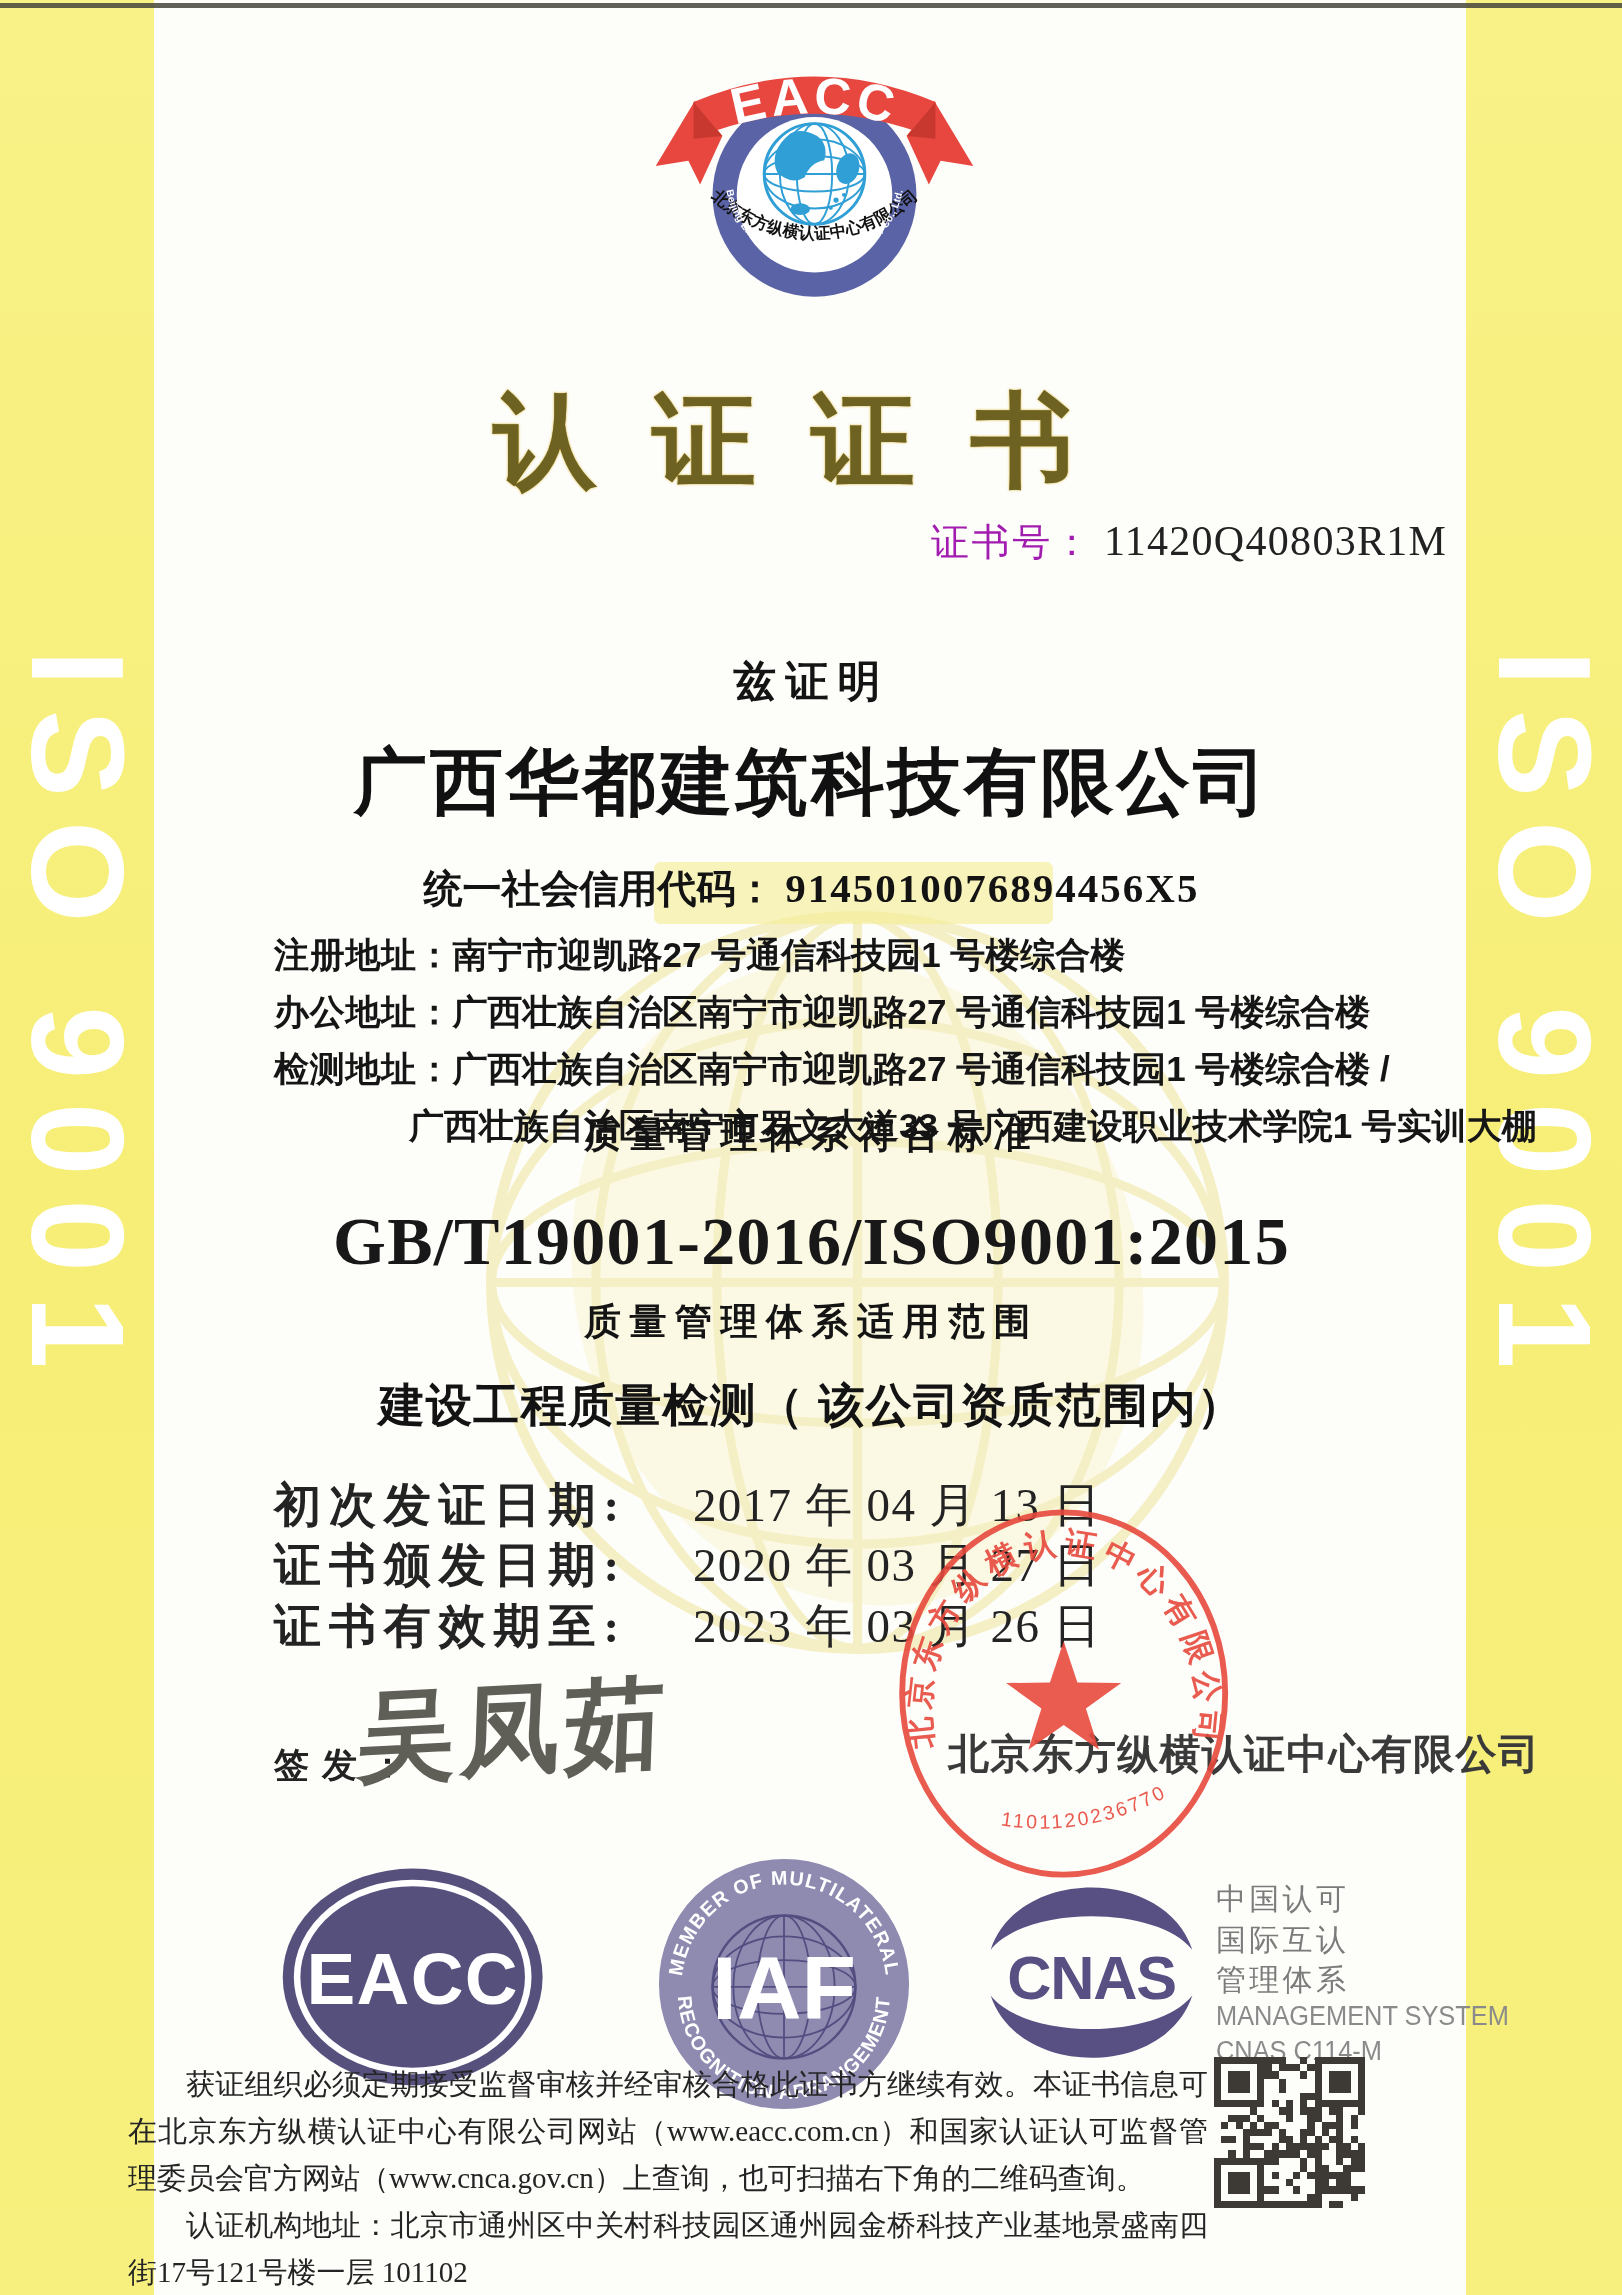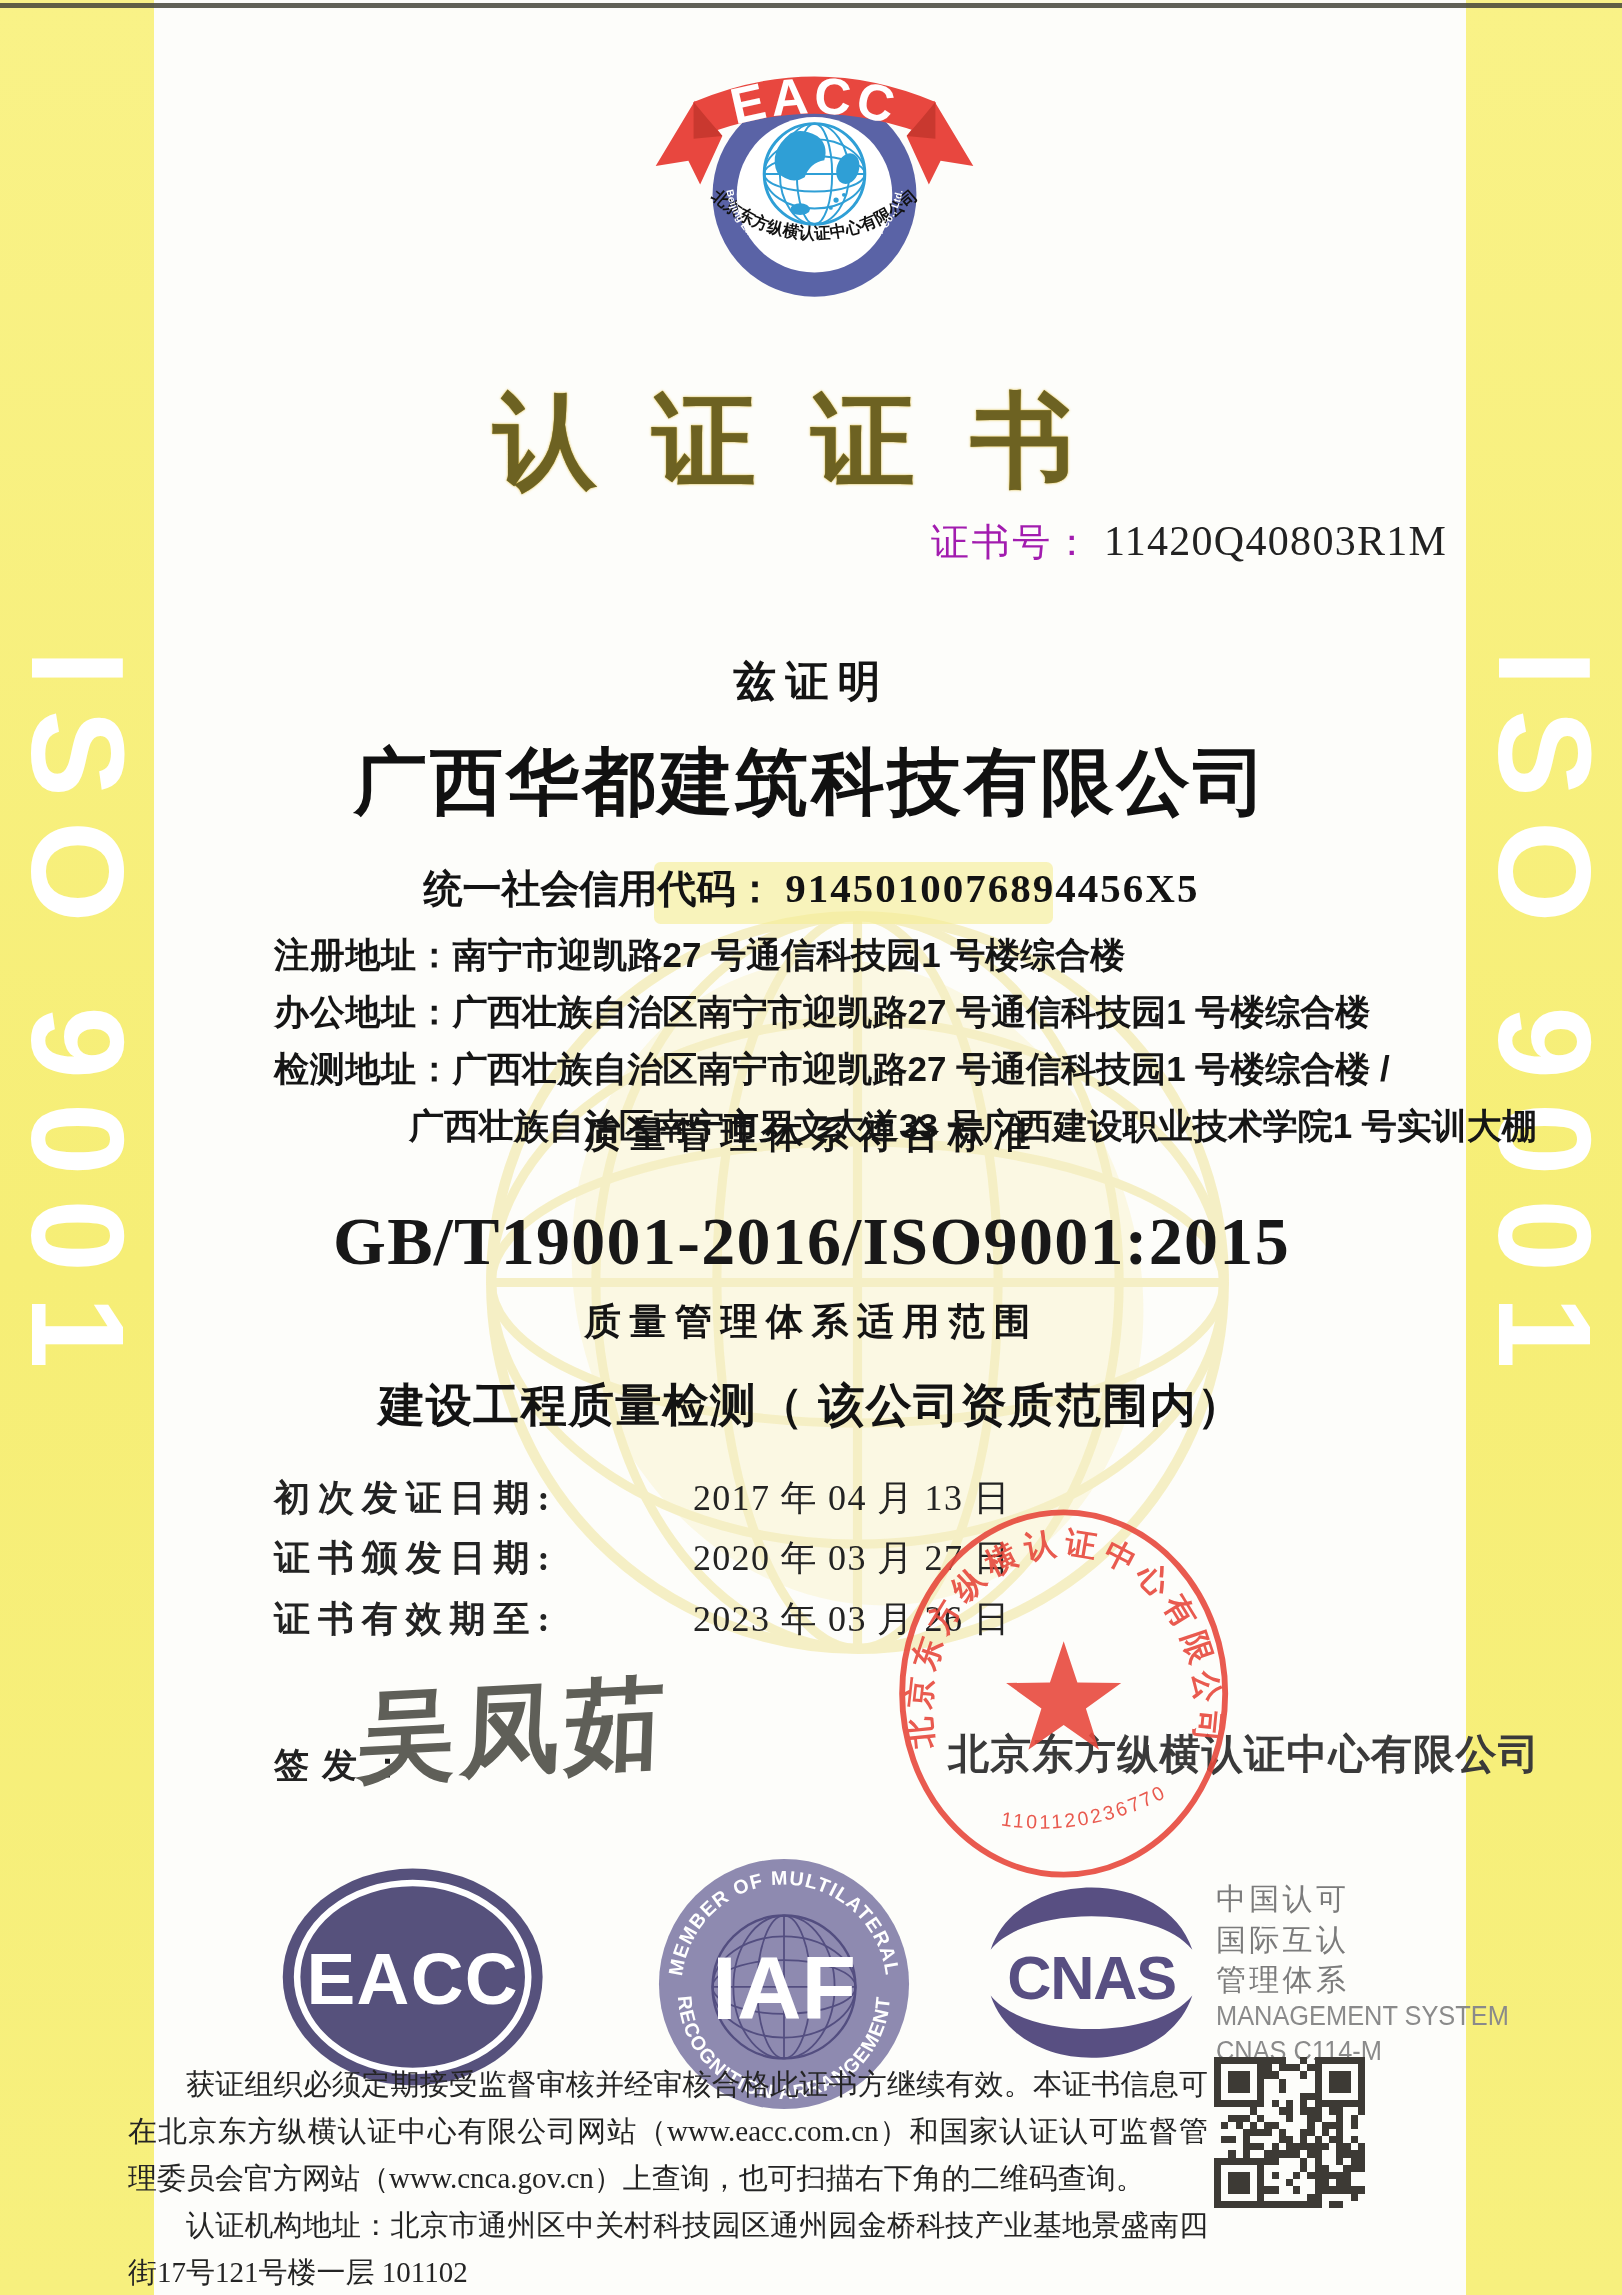--- a/index.html
+++ b/index.html
@@ -28,21 +28,21 @@
   #credit-hl{left:654px;top:862px;width:399px;height:62px;background:rgba(246,238,148,.62);border-radius:6.5px;}
   
   .addr-row{position:absolute;left:274px;font-weight:700;font-size:35px;color:#151515;white-space:nowrap;}
   .addr-row .lbl{letter-spacing:0.7px;}
   .addr-cont{padding-left:135px;}
   
   .hdr{font-weight:700;font-size:37px;letter-spacing:8.5px;color:#141414;}
   #std-code{top:1207px;font-family:"Liberation Serif",serif;font-weight:700;font-size:68px;letter-spacing:1.3px;color:#181818;}
   #scope-line{top:1382px;font-weight:700;font-size:46px;letter-spacing:1.3px;color:#131313;}
   
-  .date-row{position:absolute;left:274px;display:flex;font-family:"Liberation Serif",serif;font-size:36px;color:#232323;}
+  .date-row{position:absolute;left:274px;display:flex;font-family:"Liberation Serif",serif;font-size:47px;color:#232323;}
   .date-row .lbl{font-weight:700;letter-spacing:7.9px;width:419px;}
   .date-row .val{letter-spacing:1.3px;}
   
   #sign-label{left:274px;top:1748px;font-family:"Liberation Serif",serif;font-weight:700;font-size:35px;letter-spacing:13px;color:#222;}
   #signature{left:357px;top:1680px;font-size:99px;font-weight:700;color:#5f5f58;
              transform:rotate(-3deg) skewX(-5deg);font-family:"DejaVu Sans",sans-serif;letter-spacing:5.2px;}
   #issuer-line{left:948px;top:1734px;font-family:"Liberation Serif",serif;font-weight:700;font-size:41px;letter-spacing:1.3px;color:#3a3a3a;}
   
   .cnas-cn{position:absolute;left:1216px;font-size:30px;letter-spacing:3.3px;color:#7b7b7b;}
   .cnas-en{position:absolute;left:1216px;font-size:27px;color:#8a8a8a;transform-origin:left;transform:scaleX(.94);white-space:nowrap;}

